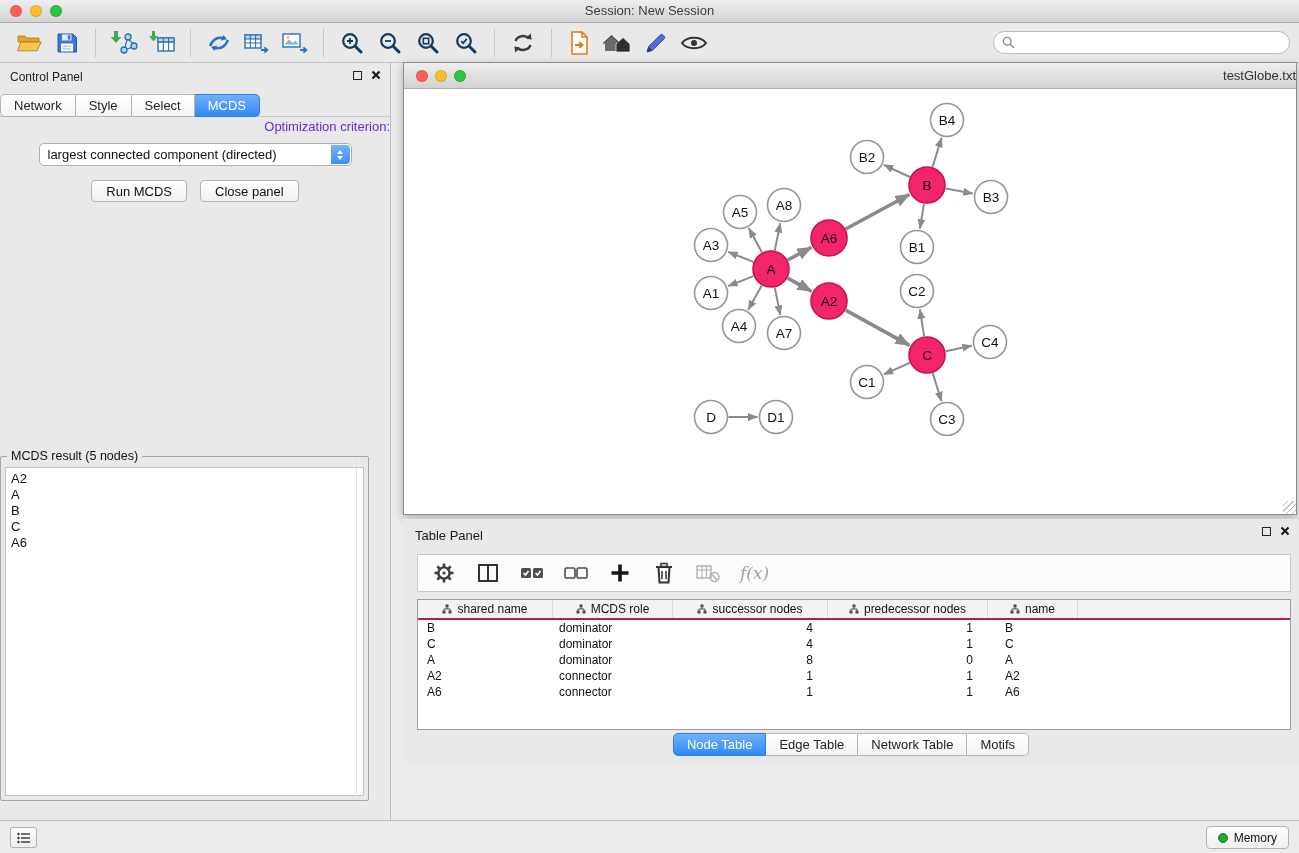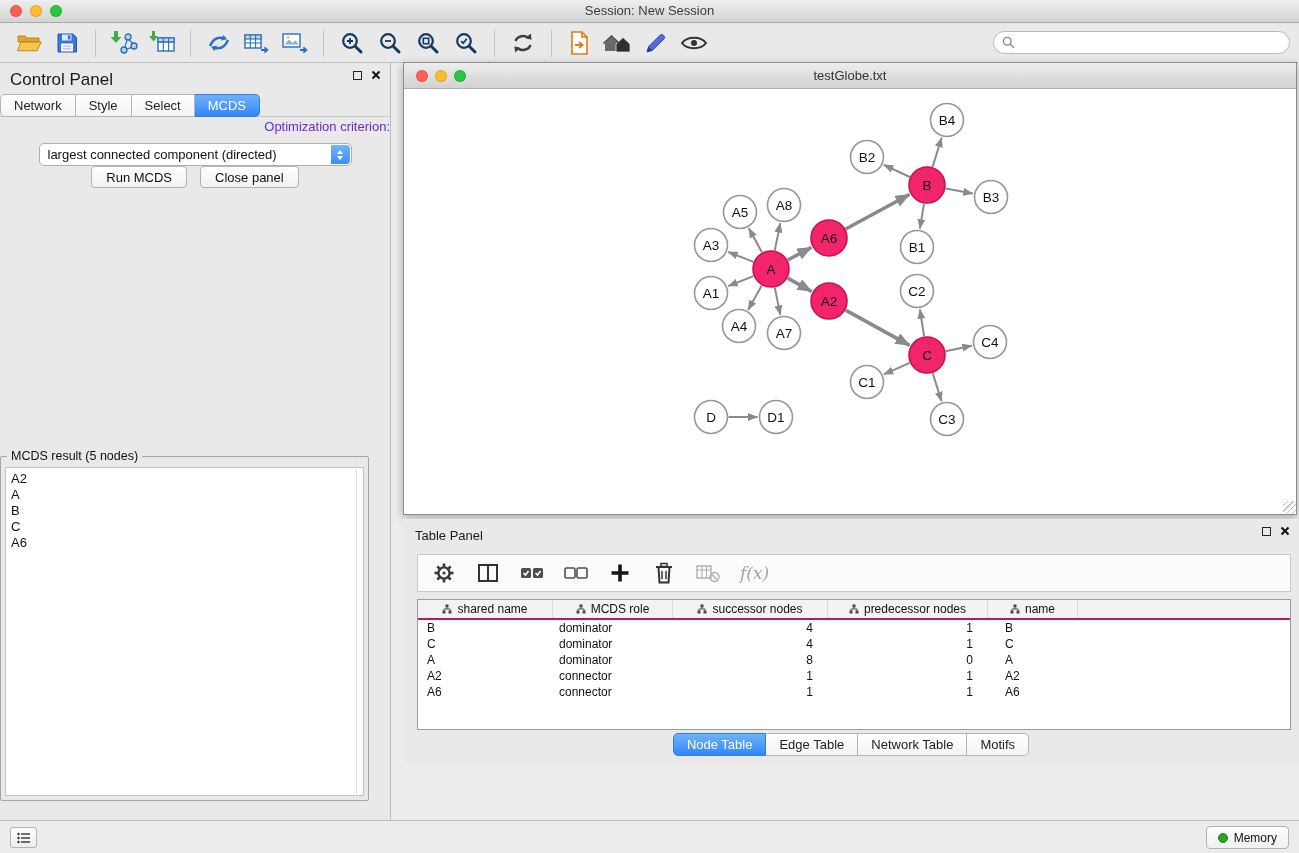--- a/index.html
+++ b/index.html
@@ -16,47 +16,47 @@
 
   
   .toolbar{position:absolute;top:23px;left:0;right:0;height:40px;background:#e9e9e9;border-bottom:1px solid #c2c2c2;display:flex;align-items:center;padding:0 10px}
   .tbicon{width:32px;height:32px;display:flex;align-items:center;justify-content:center;margin:0 3px;border-radius:4px;cursor:default}
   .tbsep{width:1px;height:28px;background:#c6c6c6;margin:0 9px}
   .search-wrap{position:absolute;right:9px;top:8px;width:297px;height:23px;background:#fff;border:1px solid #b9b9b9;border-radius:12px;display:flex;align-items:center;padding:0 8px;gap:5px}
   .search-input{border:none;outline:none;flex:1;font-size:12px;background:transparent;font-family:inherit}
 
   
   .control-panel{position:absolute;left:0;top:63px;width:391px;height:757px;background:#e9e9e9;border-right:1px solid #bcbcbc}
-  .panel-head{position:relative;height:26px;padding:7px 10px 0;font-size:17px;color:#1a1a1a}
+  .panel-head{position:relative;height:26px;padding:7px 10px 0;font-size:12px;color:#1a1a1a}
   .panel-controls{position:absolute;right:9px;top:7px;display:flex;gap:9px;align-items:center}
   .float-box{width:9px;height:9px;border:1.5px solid #222;background:transparent}
   .cp-tabs{position:absolute;top:31px;left:0;right:0;display:flex;justify-content:flex-start;z-index:2}
   .seg{font-size:13px;padding:3px 13px;background:linear-gradient(#ffffff,#f4f4f4);border:1px solid #b5b5b5;border-left-width:0;color:#222;white-space:nowrap}
   .seg:first-child{border-left-width:1px;border-radius:5px 0 0 5px}
   .seg:last-child{border-radius:0 5px 5px 0}
   .seg.active{background:linear-gradient(#6fb2fb,#3287f6);border-color:#2f7de4;color:#fff}
   .cp-body{position:absolute;top:53px;left:0;right:0;bottom:0;border-top:1px solid #c9c9c9}
   .opt-label{margin-top:2px;text-align:right;font-size:13px;color:#6d28d9}
   .dropdown{position:relative;display:flex;align-items:center;background:#fff;border:1px solid #b0b0b0;border-radius:5px;width:313px;margin:9px auto 0;height:23px;font-size:13px;padding-left:8px}
   .dd-stepper{position:absolute;right:1px;top:1px;bottom:1px;width:19px;border-radius:0 4px 4px 0;background:linear-gradient(#72b4fc,#3b8df8);display:flex;flex-direction:column;align-items:center;justify-content:center;gap:2px}
   .dd-up{width:0;height:0;border-left:3.5px solid transparent;border-right:3.5px solid transparent;border-bottom:4.5px solid #fff}
   .dd-down{width:0;height:0;border-left:3.5px solid transparent;border-right:3.5px solid transparent;border-top:4.5px solid #fff}
-  .cp-buttons{display:flex;justify-content:center;gap:13px;}
+  .cp-buttons{display:flex;justify-content:center;gap:13px;margin-top:14px}
   .btn{font-size:13px;font-family:inherit;padding:2px 14px;background:linear-gradient(#ffffff,#f1f1f1);border:1px solid #b3b3b3;border-radius:4px;color:#111;height:22px}
   .fieldset{position:absolute;left:0;width:369px;top:339px;height:345px;border:1px solid #a6a6a6;border-radius:2px}
   .legend{position:absolute;top:-8px;left:6px;background:#e9e9e9;padding:0 4px;font-size:12.5px;color:#111}
   .result-list{position:absolute;left:4px;right:4px;top:10px;bottom:4px;background:#fff;border:1px solid #c2c2c2;font-size:13px;padding:3px 0 0 5px;overflow:hidden}
   .result-item{line-height:16px;color:#111}
   .scroll-line{position:absolute;top:1px;bottom:1px;right:11px;width:1px;background:#e2e2e2}
 
   
   .net-window{position:absolute;left:403px;top:62px;width:894px;height:453px;border:1px solid #8d8d8d;background:#fff;box-shadow:0 3px 9px rgba(0,0,0,.28)}
   .net-titlebar{position:relative;height:26px;background:linear-gradient(#ededed,#d2d2d2);border-bottom:1px solid #aeaeae}
   .net-traffic{position:absolute;left:12px;top:7px;display:flex;gap:7px}
-  .net-title{line-height:26px;text-align:center;font-size:13px;color:#333}
+  .net-title{line-height:26px;text-align:right;font-size:13px;color:#333}
   .net-canvas{position:relative;width:100%;height:425px;background:#fff;overflow:hidden}
   .resize-corner{position:absolute;right:0;bottom:0;width:13px;height:13px;background:repeating-linear-gradient(135deg,transparent 0 3px,#bdbdbd 3px 4px)}
 
   
   .table-panel{position:absolute;left:403px;top:519px;width:896px;height:244px;background:#e9e9e9}
   .tp-head{position:relative;height:28px;padding:9px 12px 0;font-size:13px;color:#1a1a1a}
   .tp-toolbar{position:absolute;left:14px;right:8px;top:35px;height:38px;background:#fbfbfb;border:1px solid #c9c9c9;display:flex;align-items:center;padding:0 10px;gap:12px}
   .tp-toolbar .tbicon{margin:0}
   .fx{font-family:"DejaVu Serif","Liberation Serif",serif;font-style:italic;font-size:17px;color:#a3a3a3;padding-left:4px}
   .tp-table{position:absolute;left:14px;right:8px;top:80px;bottom:33px;background:#fff;border:1px solid #9c9c9c;overflow:hidden}

